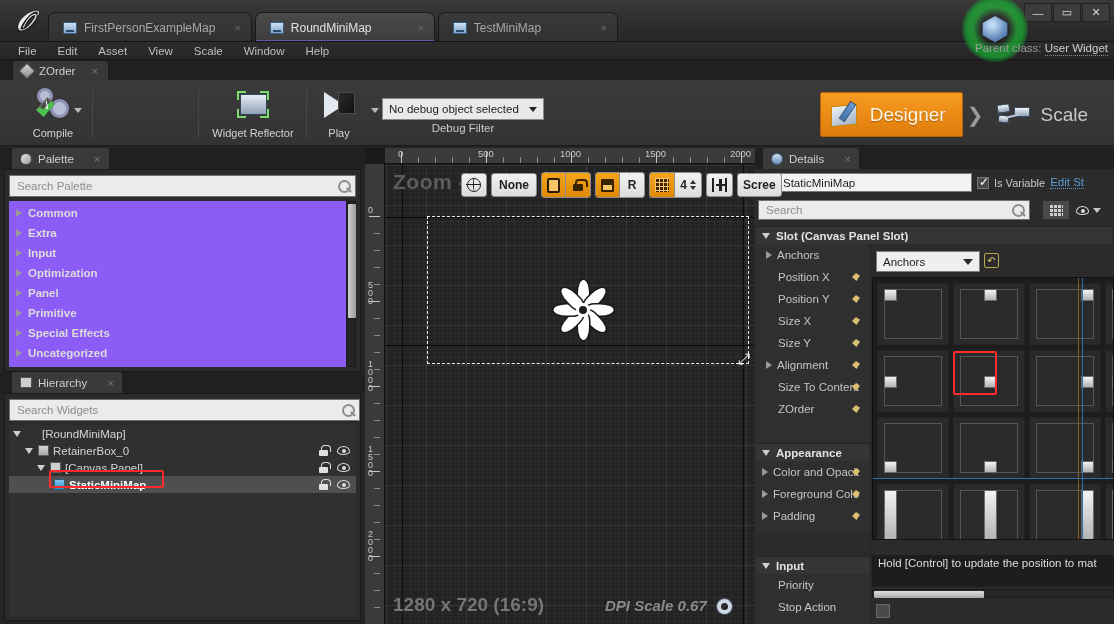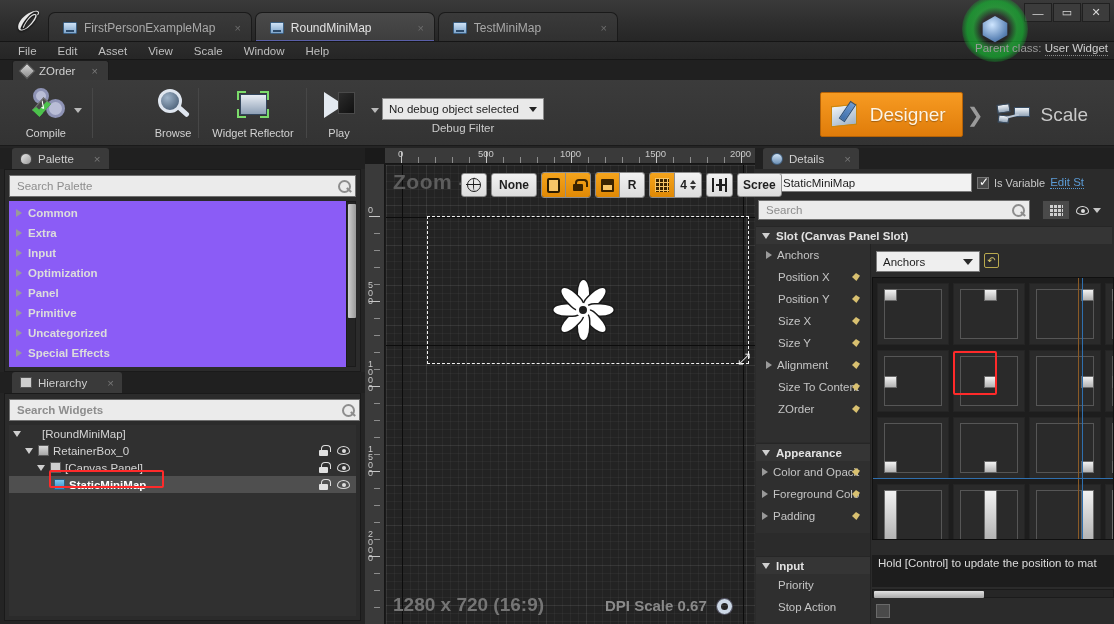--- a/index.html
+++ b/index.html
@@ -185,21 +185,21 @@
        linear-gradient(rgba(255,255,255,.035) 1px, transparent 1px),
        linear-gradient(90deg, rgba(255,255,255,.035) 1px, transparent 1px),
        linear-gradient(rgba(255,255,255,.055) 1px, transparent 1px),
        linear-gradient(90deg, rgba(255,255,255,.055) 1px, transparent 1px);
      background-size:8px 8px,8px 8px,40px 40px,40px 40px;}
   .axisV{ position:absolute; top:0; bottom:0; width:1px; background:#0c0c0c;}
   .axisH{ position:absolute; left:0; right:0; height:1px; background:#0c0c0c;}
   .zoomtxt{ position:absolute; left:28px; top:22px; font-size:21px; font-weight:bold;
      color:#5d5d5d; letter-spacing:.5px;}
   .sizetxt{ position:absolute; left:28px; bottom:8px; font-size:19px; font-weight:bold; color:#757575;}
-  .dpitxt{ position:absolute; left:240px; bottom:10px; font-size:15px; font-weight:bold; color:#8a8a8a;}
+  .dpitxt{ position:absolute; left:240px; bottom:10px; font-size:15px; font-weight:bold; color:#8a8a8a;font-style:italic;}
   .gearico{ position:absolute; left:352px; bottom:10px; width:15px; height:15px; border-radius:50%;
      border:4px solid #ccd8e6; box-shadow:0 0 0 1px #556; }
   .selRect{ position:absolute; border:1px dashed #f2f2f2;}
   .resizeH{ position:absolute; color:#ffffff; font-size:15px; transform:rotate(0deg);}
   
   .flower{ position:absolute; width:66px; height:66px;}
   .petal{ position:absolute; left:50%; top:50%; width:11px; height:26px; margin-left:-5.5px; margin-top:-30px;
      background:#fff; border-radius:55% 55% 30% 30%; transform-origin:50% 30px;
      box-shadow:0 0 0 1.5px #1a1a1a;}
   .flower .hub{ position:absolute; left:50%; top:50%; width:14px; height:14px; margin:-7px 0 0 -7px;
@@ -333,37 +333,30 @@
 
   <div class="tbTabStrip">
     <div class="panelTab" style="margin-left:12px;">
       <span style="width:12px;height:12px;display:inline-block;background:linear-gradient(135deg,#d8d8d8,#8a8a8a);transform:rotate(45deg);border:1px solid #555;"></span>
       <span>ZOrder</span>
       <span class="px">×</span>
     </div>
   </div>
 
   <div class="toolbar">
-    <div class="tbItem" style="left:8px;align-items:flex-end;">
+    <div class="tbItem" style="left:24px;">
       <div class="tbIcon ic-compile">
         <span class="g1"></span>
           <span class="g2"></span>
           <span class="chk"></span>
       </div>
       <span class="lbl">Compile</span>
     </div>
     <div class="arrowdn" style="left:74px; top:28px;"></div>
     <div class="tbsep" style="left:92px;"></div>
-    <div class="tbItem" style="left:144px;">
-      <div class="tbIcon ic-browse">
-        <span class="ring"></span>
-          <span class="handle"></span>
-      </div>
-      <span class="lbl">Browse</span>
-    </div>
     <div class="tbsep" style="left:198px;"></div>
     <div class="tbItem" style="left:200px; width:106px;">
       <div class="tbIcon ic-wr">
         <span class="scr"></span>
           <span class="br b1"></span>
           <span class="br b2"></span>
         <span class="br b3"></span>
           <span class="br b4"></span>
       </div>
       <span class="lbl">Widget Reflector</span>
@@ -436,41 +429,41 @@
       <div class="catRow">
         <span class="tri-r"></span>
         <span>Panel</span>
       </div>
       <div class="catRow">
         <span class="tri-r"></span>
         <span>Primitive</span>
       </div>
       <div class="catRow">
         <span class="tri-r"></span>
-        <span>Uncategorized</span>
+        <span>Special Effects</span>
       </div>
       <div class="catRow">
         <span class="tri-r"></span>
-        <span>Special Effects</span>
+        <span>Uncategorized</span>
       </div>
       <div class="vscroll" style="right:0; top:0; bottom:0;">
         <div class="vthumb" style="top:2px; height:114px;"></div>
       </div>
     </div>
   </div>
 
   <div class="panelHead" style="left:0; top:372px; width:365px;">
     <div class="pTab" style="margin-left:12px;">
       <span style="width:12px;height:11px;display:inline-block;background:#cfcfcf;border:1px solid #555;"></span>
       <span>Hierarchy</span>
       <span class="px">×</span>
     </div>
   </div>
   <div class="pBody" style="left:4px; top:393px; width:357px; height:228px;">
-    <div class="searchRow" style="margin:5px 0 0 4px;font-weight:bold;">
+    <div class="searchRow" style="margin:5px 0 0 4px;">
       <span>Search Widgets</span>
       <span class="mag"></span>
     </div>
     <div style="position:absolute; left:4px; top:31px; right:4px; bottom:4px; background:#303030;">
       <div class="hrow" style="padding-left:4px;gap:16px;">
         <span class="tri-d" style="margin-right:5px;"></span>
         <span>[RoundMiniMap]</span>
       </div>
       <div class="hrow" style="padding-left:16px;">
         <span class="tri-d" style="margin-right:5px;"></span>

